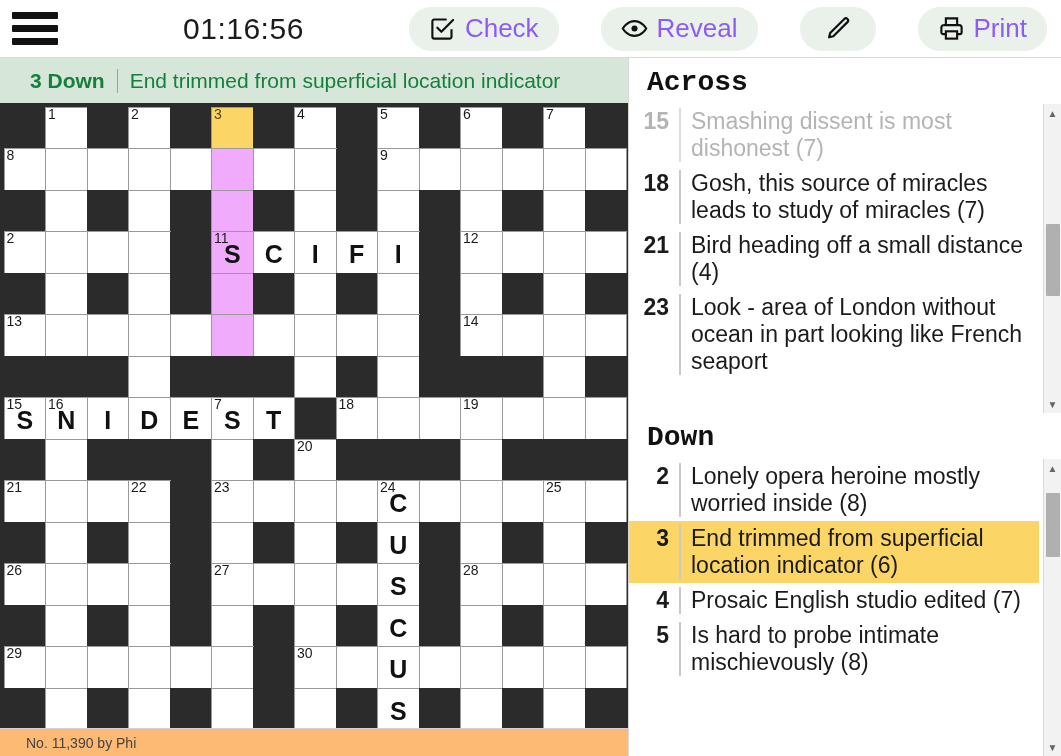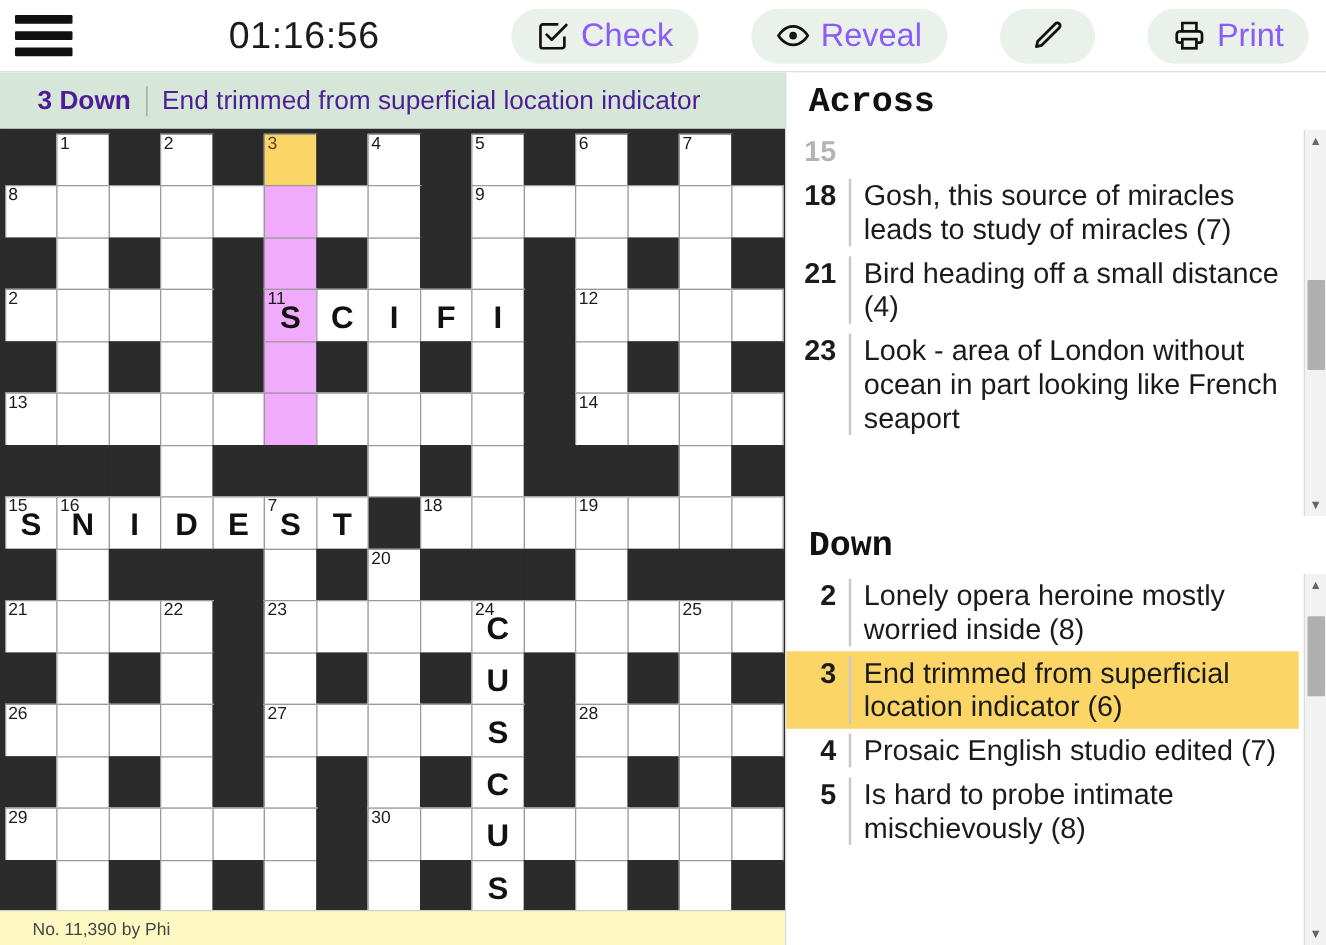--- a/index.html
+++ b/index.html
@@ -62,21 +62,21 @@
     width: 628px; min-width: 628px;
     display: flex; flex-direction: column;
     background: #ffffff;
   }
   .cluebar {
     height: 45px; min-height: 45px;
     background: #d6e6d8;
     display: flex; align-items: center;
     padding-left: 30px;
     font-size: 21px;
-    color: #4c1d95;
+    color: #15803d;
     overflow: hidden;
     white-space: nowrap;
   }
   .cluebar .cb-num { font-weight: bold; }
   .cluebar .cb-sep {
     display: inline-block;
     width: 1px; height: 24px;
     background: #8fa892;
     margin: 0 12px;
   }
@@ -114,21 +114,21 @@
   .cell .ltr {
     position: absolute;
     left: 0; right: 0; top: 0; bottom: 0;
     display: flex; align-items: center; justify-content: center;
     font-size: 25px; font-weight: bold; color: #111;
     padding-top: 5px;
   }
 
   .footer {
     height: 28px; min-height: 28px;
-    background: #fef9c3;
+    background: #fdba74;
     display: flex; align-items: center;
     padding-left: 26px;
     font-size: 14px;
     color: #444;
     border-top: 1px solid #cfcfcf;
   }
 
   
   .right {
     flex: 1 1 auto;
@@ -589,20 +589,21 @@
     </div>
 
     <div class="right">
 
       <div class="cluesection across">
         <div class="sec-title">Across</div>
         <div class="clue-scroll">
           <div class="clue-list" id="across-list">
               <div class="clue done">
                 <span class="cnum">15</span>
+                <span class="ctext">Smashing dissent is most dishonest (7)</span>
               </div>
               <div class="clue">
                 <span class="cnum">18</span>
                 <span class="ctext">Gosh, this source of miracles leads to study of miracles (7)</span>
               </div>
               <div class="clue">
                 <span class="cnum">21</span>
                 <span class="ctext">Bird heading off a small distance (4)</span>
               </div>
               <div class="clue">

